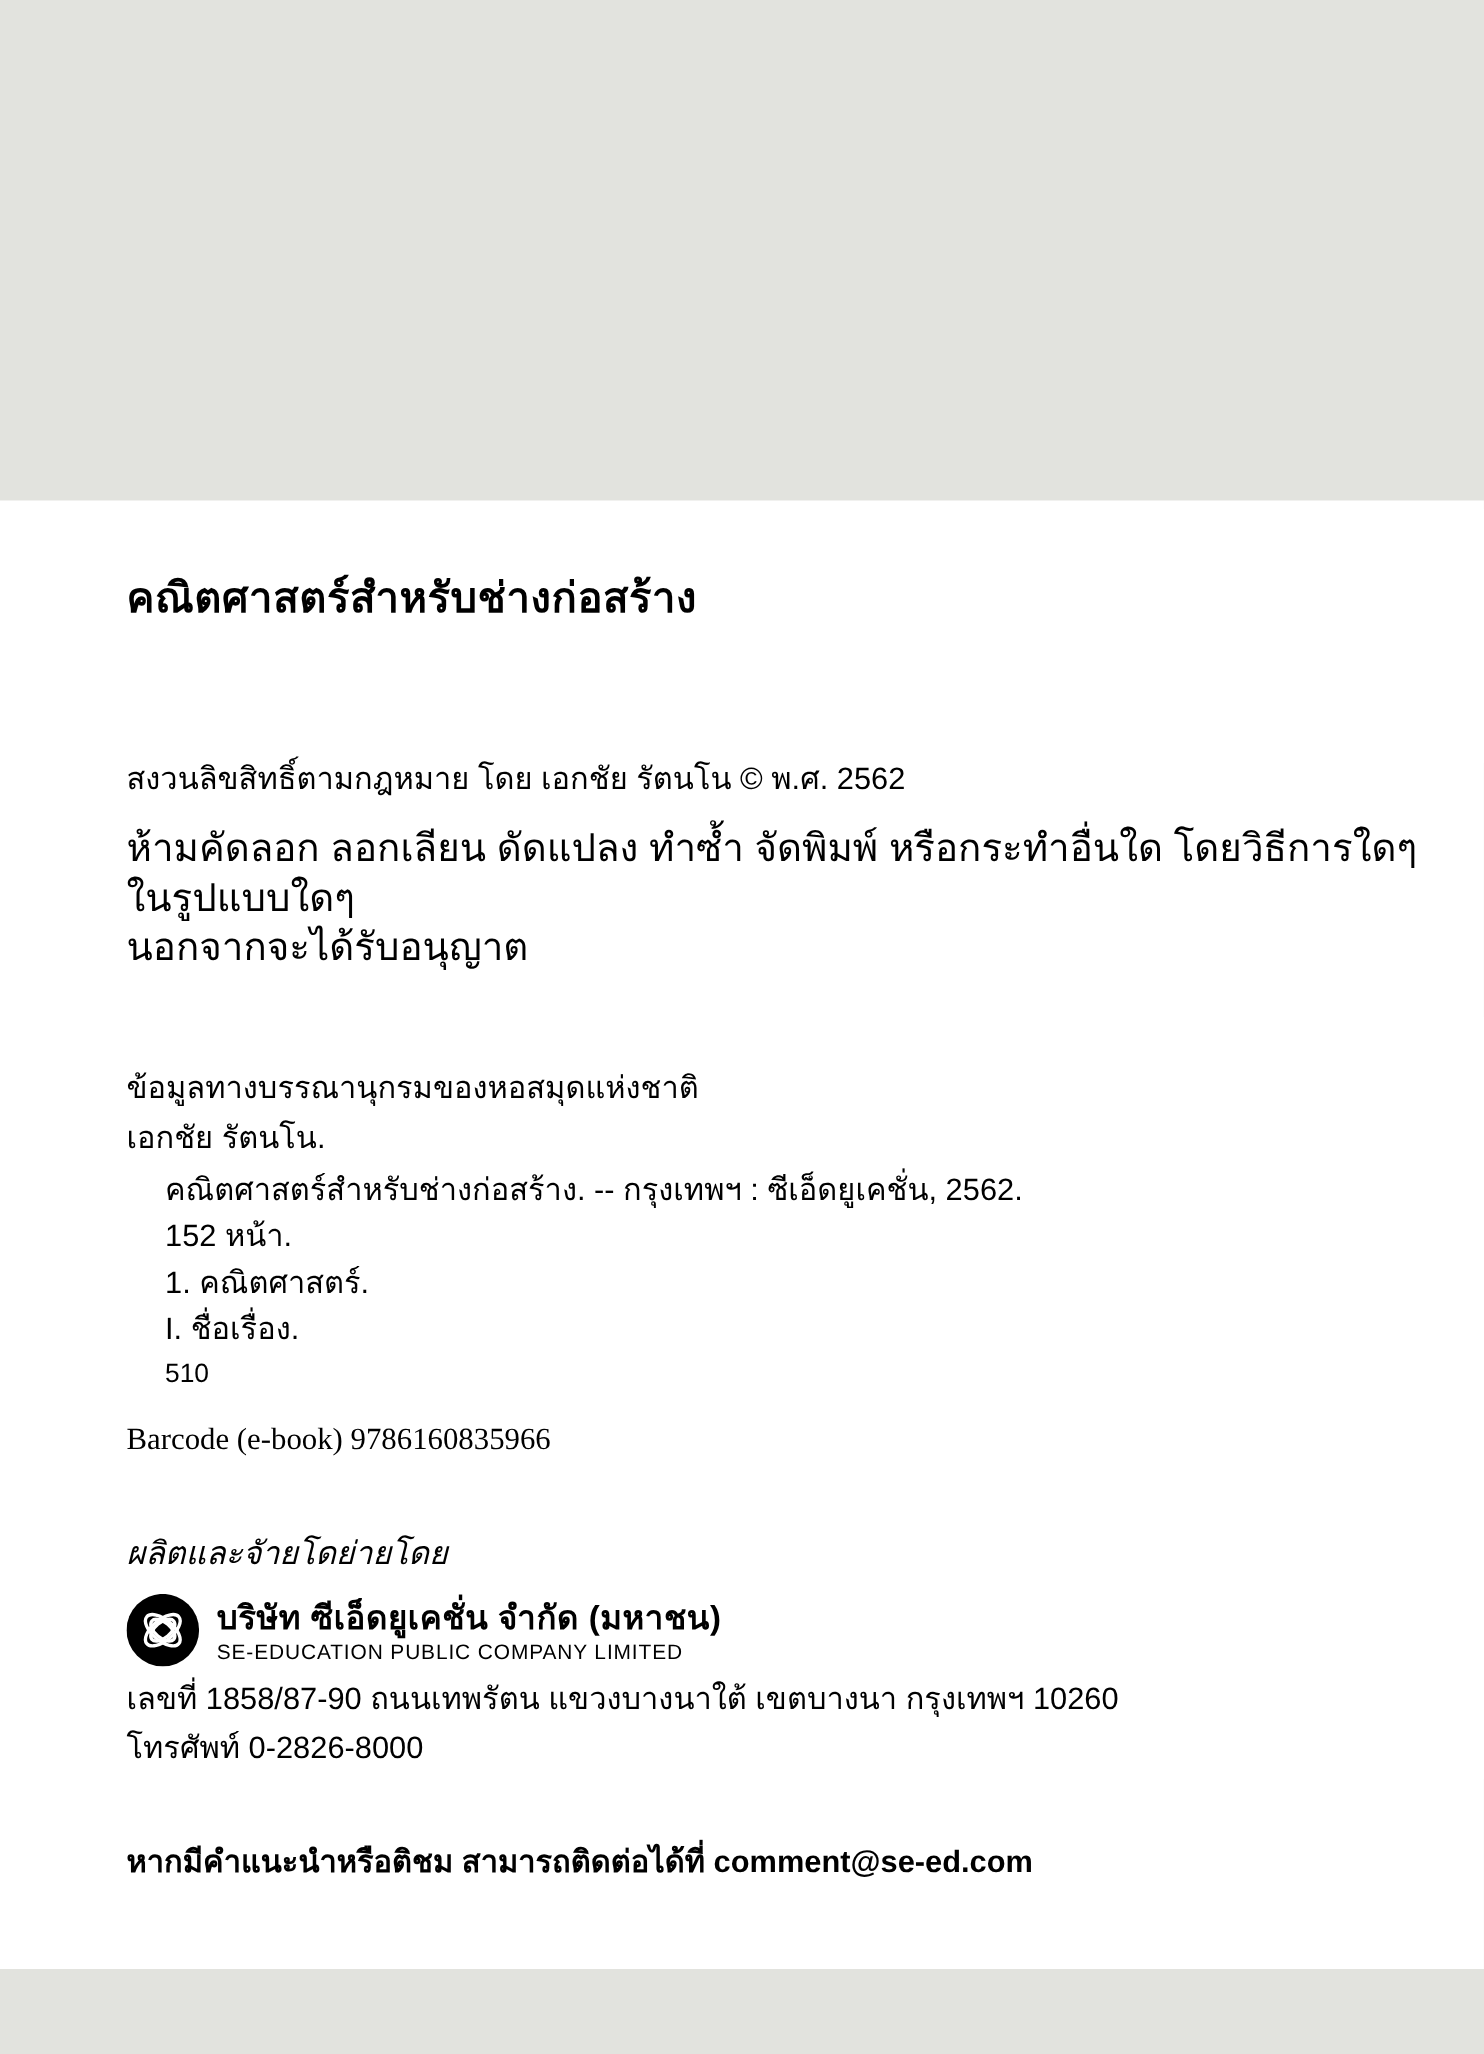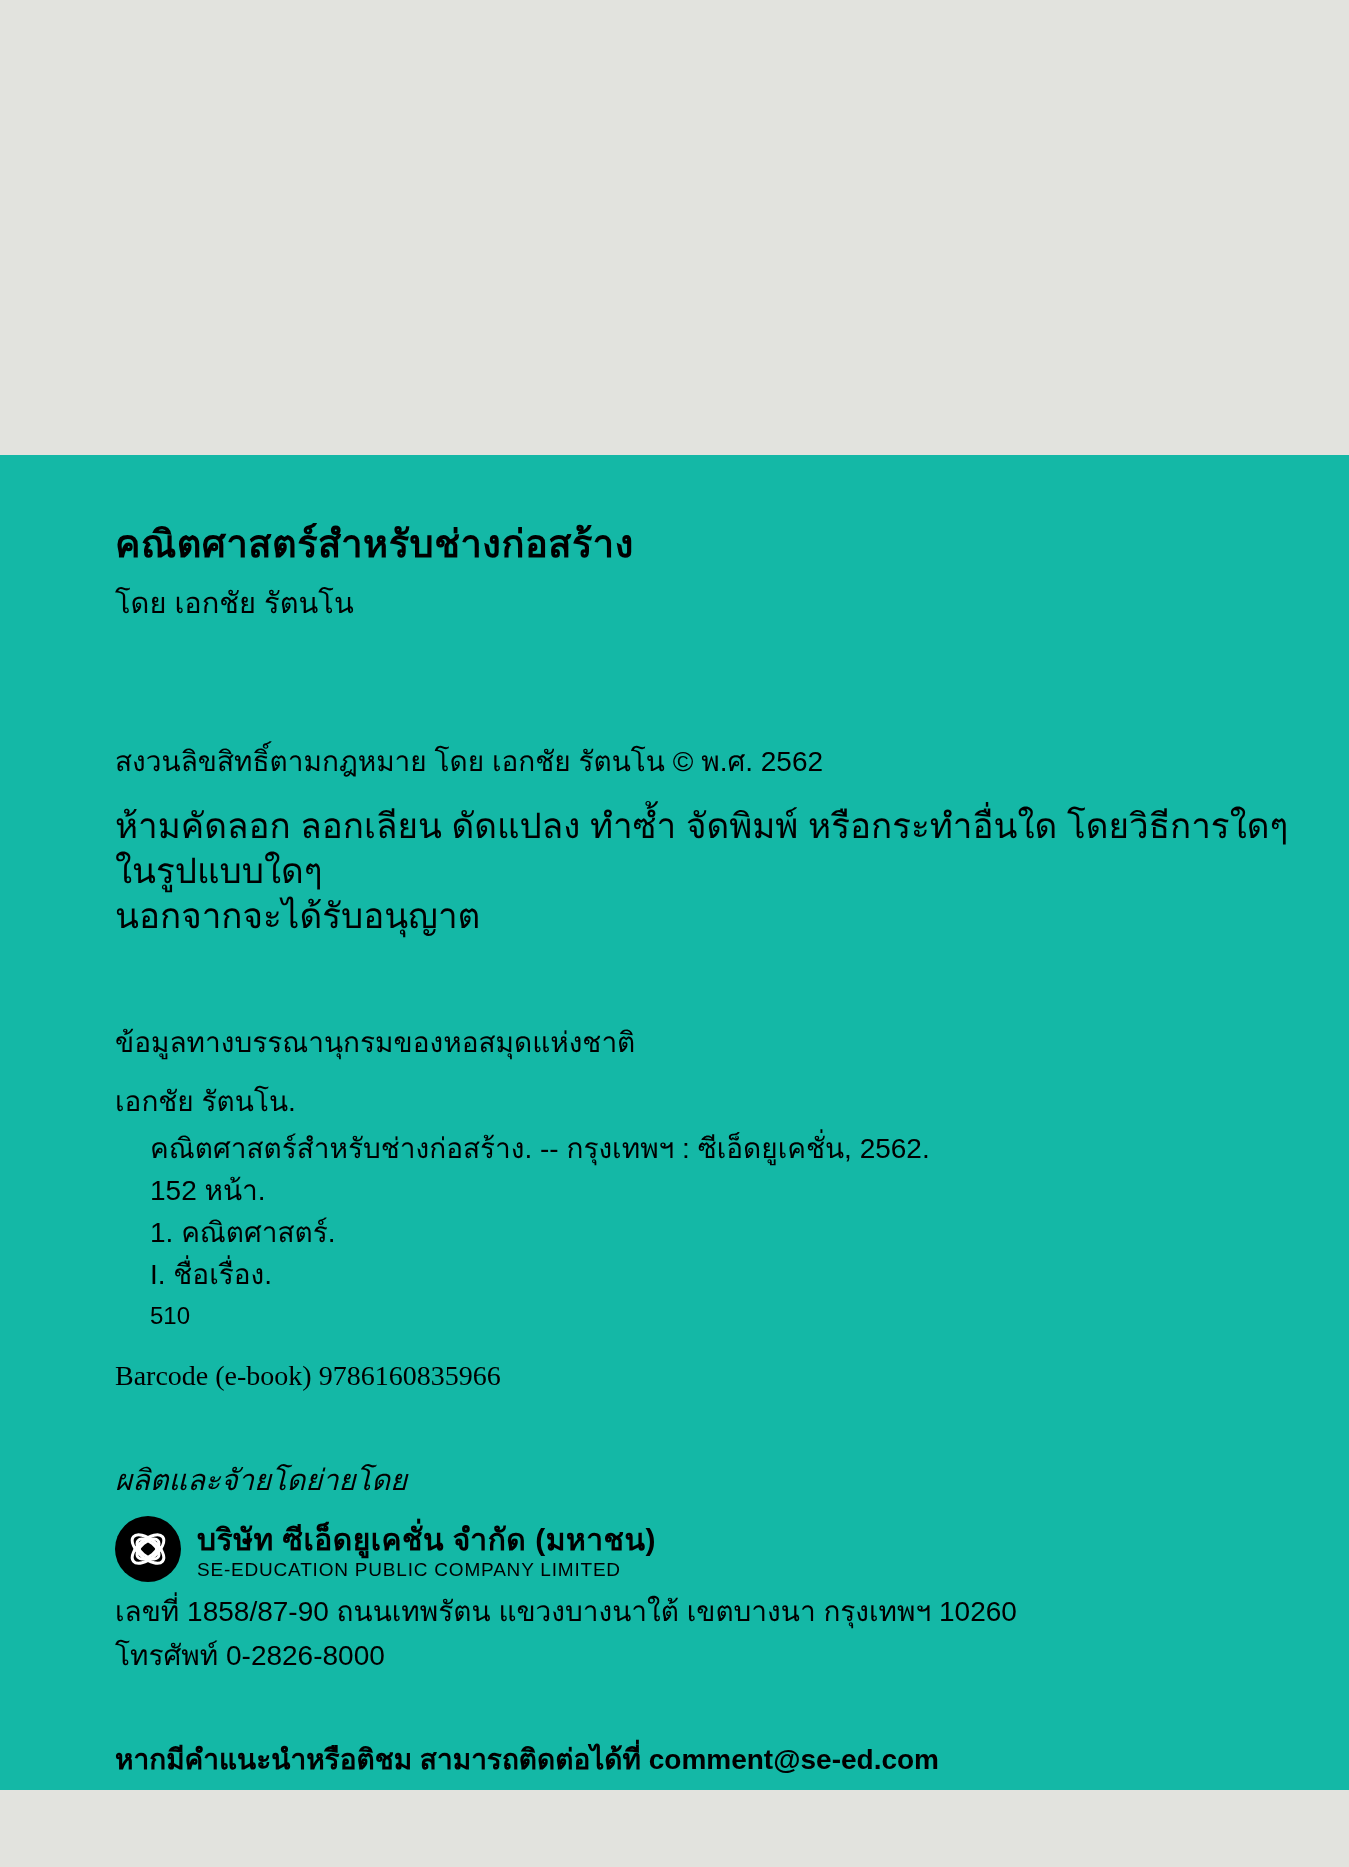--- a/index.html
+++ b/index.html
@@ -21,21 +21,21 @@
     background: #e2e3de;
   }
   .band-top { top: 0; height: 455px; }
   .band-bottom { top: 1790px; height: 77px; }
   .page {
     position: absolute;
     top: 455px;
     left: 0;
     width: 1349px;
     height: 1335px;
-    background: #14b8a6;
+    background: #ffffff;
     overflow: hidden;
   }
   .content {
     padding-left: 115px;
     padding-right: 60px;
   }
   .book-title {
     margin-top: 66px;
     font-size: 38px;
     font-weight: bold;
@@ -57,21 +57,21 @@
     font-size: 35px;
     line-height: 45px;
   }
   .biblio-heading {
     margin-top: 82px;
     font-size: 28px;
     font-weight: normal;
     line-height: 45px;
   }
   .biblio-author {
-    margin-top: 14px;
+    margin-top: 1px;
     font-size: 28px;
     line-height: 45px;
   }
   .biblio-entries {
     margin-top: 4px;
     font-size: 28px;
     line-height: 42px;
   }
   .biblio-entries .entry {
     padding-left: 35px;
@@ -132,21 +132,20 @@
 </head>
 <body>
 
 <div class="reader-band band-top"></div>
 <div class="reader-band band-bottom"></div>
 
 <div class="page">
   <div class="content">
 
     <div class="book-title">คณิตศาสตร์สำหรับช่างก่อสร้าง</div>
-    <div class="byline">โดย เอกชัย รัตนโน</div>
 
     <div class="copyright-line">สงวนลิขสิทธิ์ตามกฎหมาย โดย เอกชัย รัตนโน © พ.ศ. 2562</div>
 
     <div class="notice">
       <div>ห้ามคัดลอก ลอกเลียน ดัดแปลง ทำซ้ำ จัดพิมพ์ หรือกระทำอื่นใด โดยวิธีการใดๆ ในรูปแบบใดๆ</div>
       <div>นอกจากจะได้รับอนุญาต</div>
     </div>
 
     <div class="biblio-heading">ข้อมูลทางบรรณานุกรมของหอสมุดแห่งชาติ</div>
     <div class="biblio-author">เอกชัย รัตนโน.</div>

